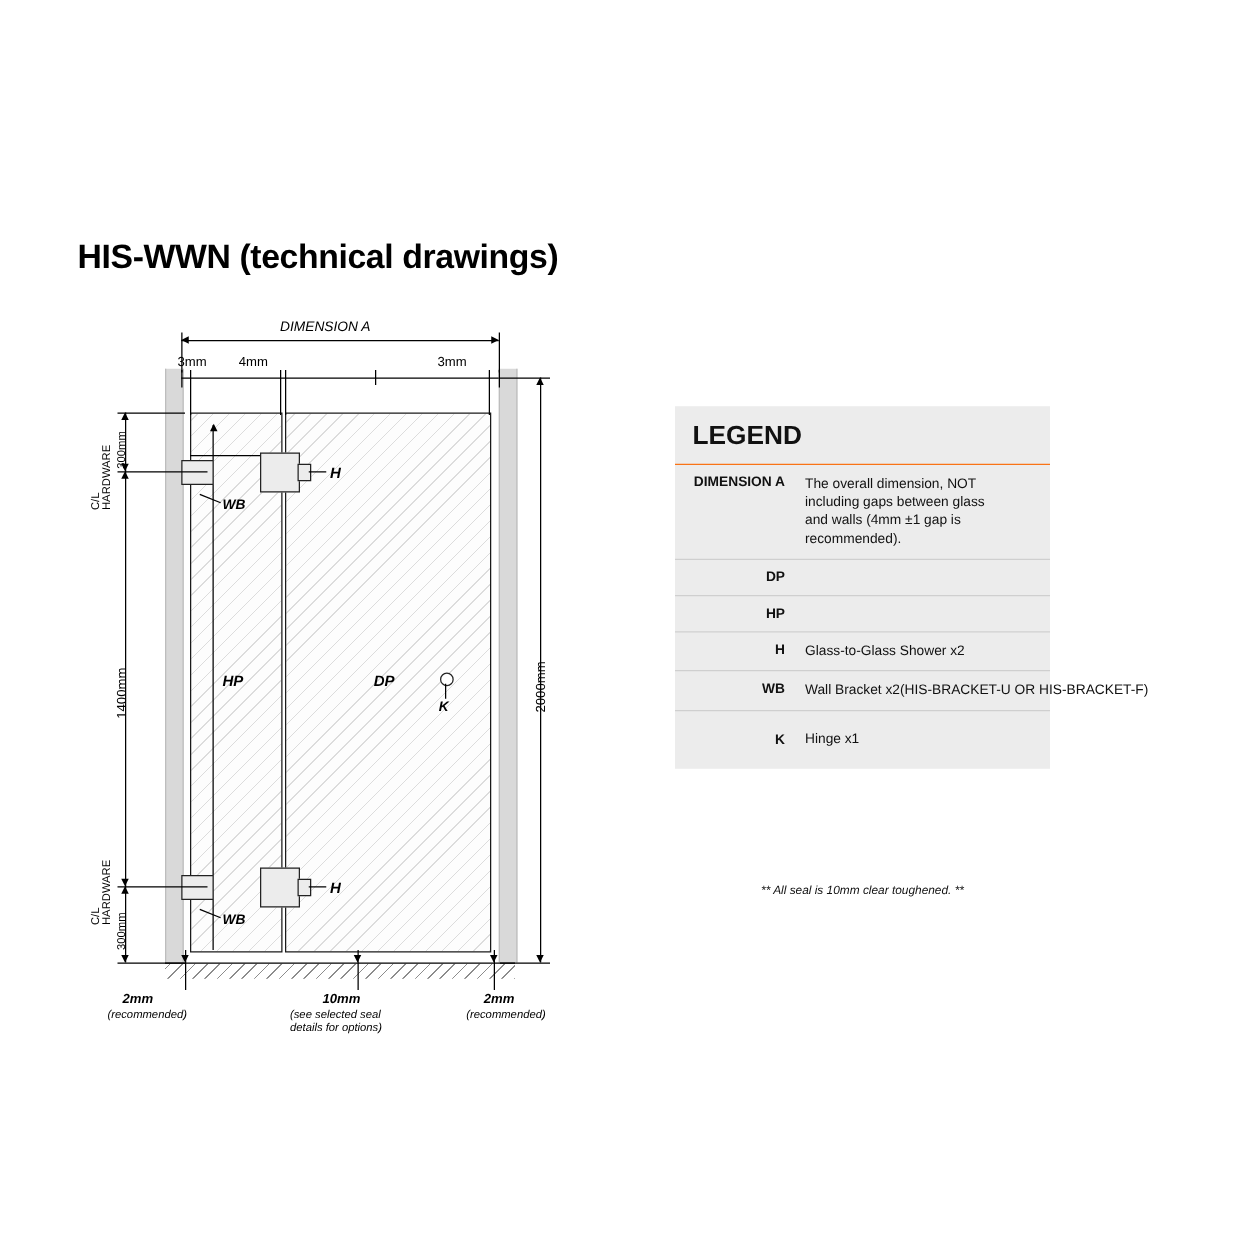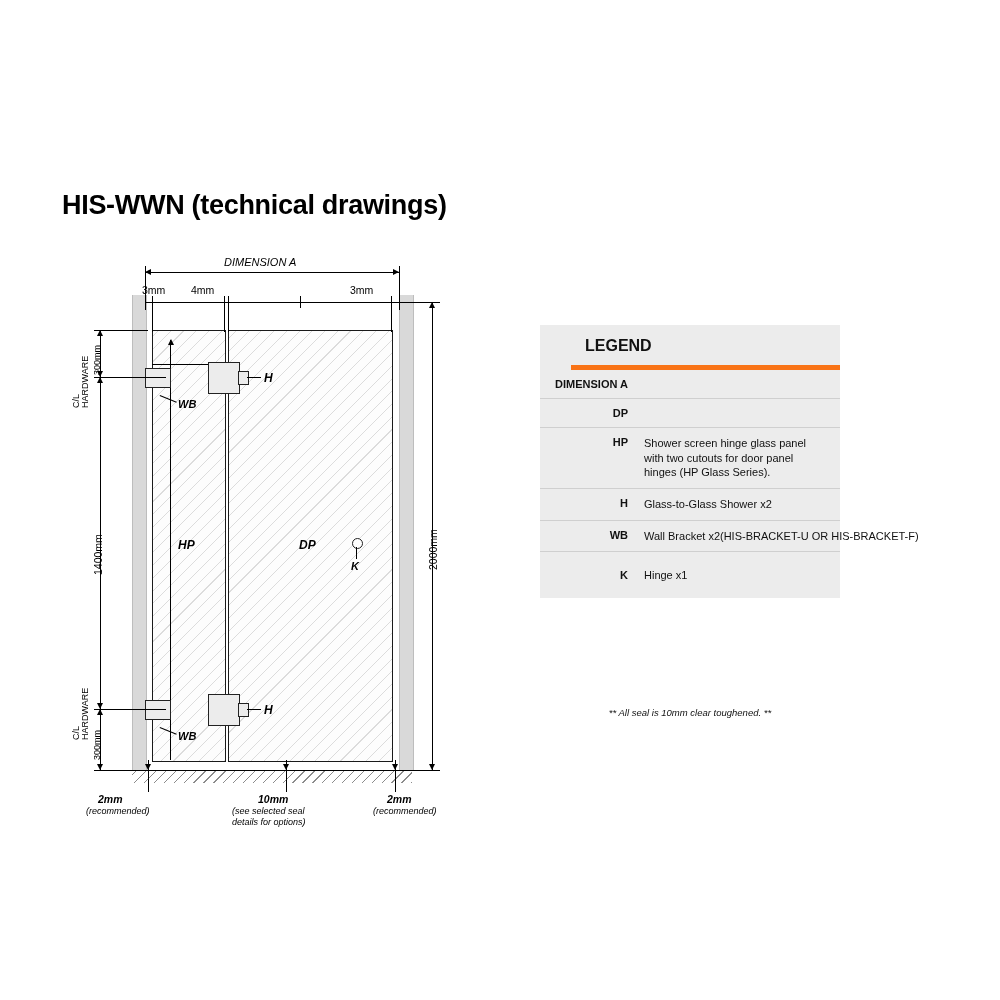--- a/index.html
+++ b/index.html
@@ -156,24 +156,23 @@
   #legend {
     position: absolute;
     left: 540px;
     top: 325px;
     width: 300px;
     background: #ececec;
     font-size: 11px;
   }
   #legend .legend-title {
     padding: 12px 14px 10px 14px;
-    font-size: 16px;
+    font-size: 21px;
     font-weight: bold;
-    border-bottom: 5px solid #f97316;
-    margin-left: 31px;
+    border-bottom: 1px solid #f97316;
   }
   .legend-row {
     display: flex;
     border-bottom: 1px solid #cfcfcf;
     min-height: 28px;
   }
   .legend-row:last-child { border-bottom: none; }
   .legend-key {
     width: 96px;
     flex: 0 0 96px;
@@ -313,29 +312,30 @@
   <div class="lbl bold ital" style="left:327px; top:553px; font-size:10.5px;">2mm</div>
   <div class="lbl ital small" style="left:313px; top:566px;">(recommended)</div>
 
 </div>
 
 <div id="legend">
   <div class="legend-title">LEGEND</div>
 
   <div class="legend-row">
     <div class="legend-key">DIMENSION A</div>
+    <div class="legend-val">The overall dimension, NOT
+including gaps between glass
+and walls (4mm ±1 gap is
+recommended).</div>
   </div>
   <div class="legend-row">
     <div class="legend-key">DP</div>
   </div>
   <div class="legend-row">
     <div class="legend-key">HP</div>
-    <div class="legend-val">Shower screen hinge glass panel
-with two cutouts for door panel
-hinges (HP Glass Series).</div>
   </div>
   <div class="legend-row">
     <div class="legend-key">H</div>
     <div class="legend-val">Glass-to-Glass Shower x2</div>
   </div>
   <div class="legend-row">
     <div class="legend-key">WB</div>
     <div class="legend-val wide">Wall Bracket x2(HIS-BRACKET-U OR HIS-BRACKET-F)</div>
   </div>
   <div class="legend-row" style="min-height:46px; align-items:center;">

